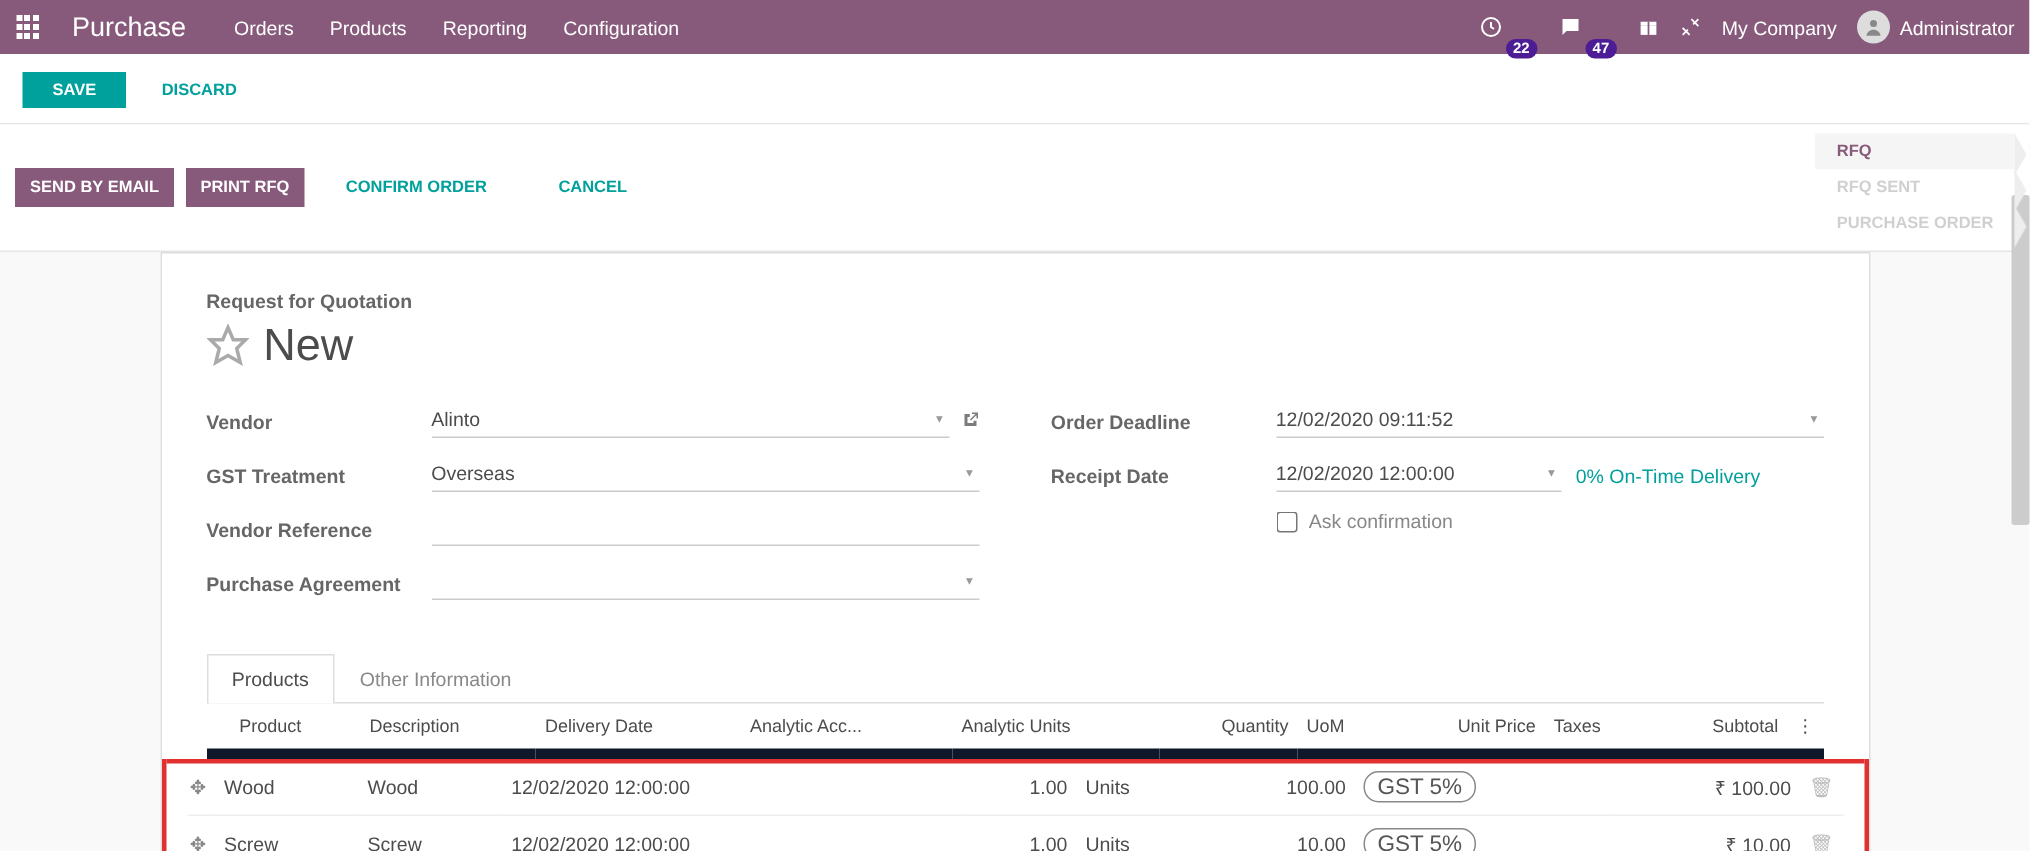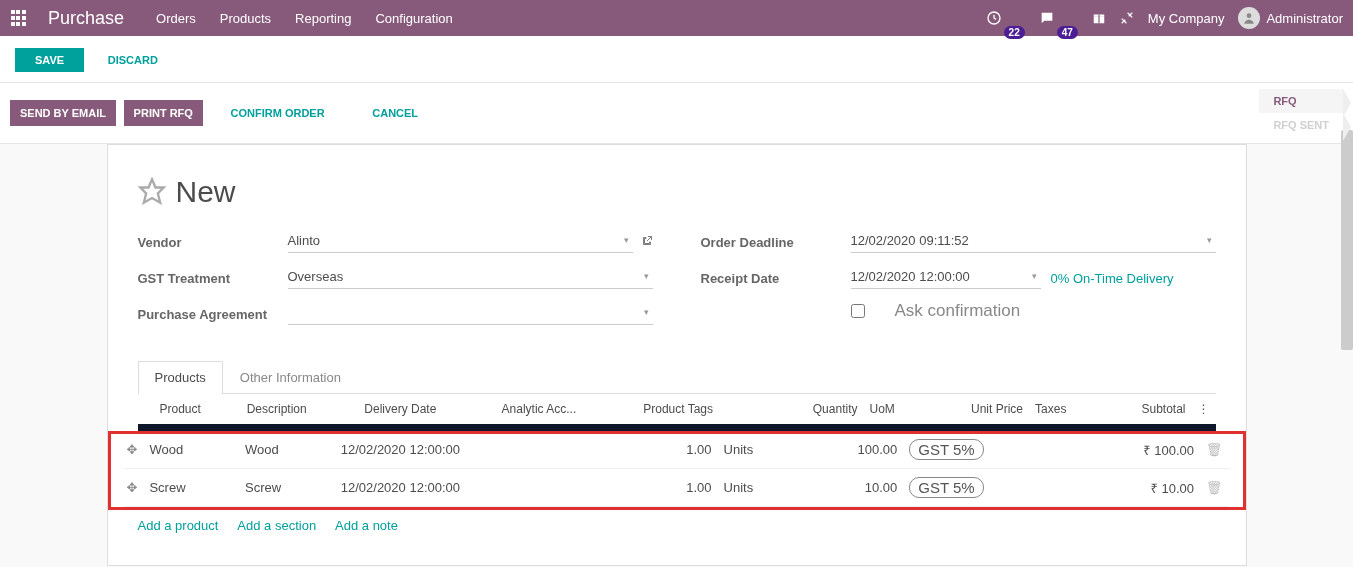--- a/index.html
+++ b/index.html
@@ -50,21 +50,21 @@
 .form-grid { display: flex; gap: 48px; }
 .form-col { flex: 1; }
 .form-row { display: flex; align-items: center; margin-bottom: 10px; min-height: 26px; }
 .form-row .lbl { width: 150px; font-weight: bold; color: #666; font-size: 13px; }
 .form-row .fld { flex: 1; border-bottom: 1px solid #ccc; padding: 2px 0; position: relative; font-size: 13px; min-height: 22px; }
 .form-row .fld .caret { position: absolute; right: 4px; top: 4px; color: #999; font-size: 9px; }
 .form-row .ext-link { margin-left: 8px; color: #7c7c7c; cursor: pointer; }
 .on-time { color: #00a09d; text-decoration: none; margin-left: 10px; font-size: 13px; }
 .checkbox-row { display: flex; align-items: center; margin-left: 150px; margin-top: 4px; }
 .checkbox-row input { margin-right: 8px; width: 14px; height: 14px; }
-.checkbox-row label { color: #888; font-size: 17px; margin-left: 22px; }
+.checkbox-row label { color: #888; font-size: 13px; }
 
 
 .tabs { display: flex; border-bottom: 1px solid #ddd; margin-top: 24px; }
 .tab { padding: 8px 16px; font-size: 13px; color: #888; cursor: pointer; border: 1px solid transparent; border-bottom: none; }
 .tab.active { color: #4c4c4c; border-color: #ddd; background: #fff; margin-bottom: -1px; }
 
 
 .products-table { width: 100%; border-collapse: collapse; margin-top: 0; }
 .products-table th { text-align: left; padding: 8px 6px; font-size: 12px; font-weight: normal; color: #4c4c4c; border-bottom: 7px solid #0f172a; }
 .products-table th.num { text-align: right; }
@@ -148,25 +148,27 @@
   <div class="sb-buttons">
     <button class="btn btn-secondary">Send by Email</button>
     <button class="btn btn-secondary">Print RFQ</button>
     <button class="btn btn-link">Confirm Order</button>
     <button class="btn btn-link">Cancel</button>
   </div>
   <div class="spacer"></div>
   <div class="statusbar">
     <div class="stage active">RFQ</div>
     <div class="stage">RFQ Sent</div>
+    <div class="stage">Purchase Order</div>
   </div>
 </div>
 
 <div class="sheet-container">
   <div class="sheet">
+    <div class="form-label">Request for Quotation</div>
     <div class="title-row">
       <span class="star">
         <svg viewBox="0 0 24 24">
             <polygon points="12,2 15,9 22,9 17,14 19,22 12,18 5,22 7,14 2,9 9,9"></polygon>
           </svg>
       </span>
       <h1>New</h1>
     </div>
 
     <div class="form-grid">
@@ -176,20 +178,24 @@
           <div class="fld"><span>Alinto</span><span class="caret">▾</span></div>
           <span class="ext-link">
             <svg width="12" height="12" viewBox="0 0 24 24" fill="none" stroke="#7c7c7c" stroke-width="2">
                 <path d="M14 3h7v7M21 3l-9 9M5 5h5v2H7v10h10v-3h2v5H5z"></path>
               </svg>
           </span>
         </div>
         <div class="form-row">
           <div class="lbl">GST Treatment</div>
           <div class="fld"><span>Overseas</span><span class="caret">▾</span></div>
+        </div>
+        <div class="form-row">
+          <div class="lbl">Vendor Reference</div>
+          <div class="fld"><span></span></div>
         </div>
         <div class="form-row">
           <div class="lbl">Purchase Agreement</div>
           <div class="fld"><span></span><span class="caret">▾</span></div>
         </div>
       </div>
       <div class="form-col">
         <div class="form-row">
           <div class="lbl">Order Deadline</div>
           <div class="fld"><span>12/02/2020 09:11:52</span><span class="caret">▾</span></div>
@@ -212,21 +218,21 @@
     </div>
 
     <table class="products-table">
       <thead>
         <tr>
           <th style="width:16px"></th>
           <th>Product</th>
           <th>Description</th>
           <th>Delivery Date</th>
           <th>Analytic Acc...</th>
-          <th>Product Tags</th>
+          <th>Analytic Units</th>
           <th class="num">Quantity</th>
           <th>UoM</th>
           <th class="num">Unit Price</th>
           <th>Taxes</th>
           <th class="num">Subtotal</th>
           <th style="width:18px">⋮</th>
         </tr>
       </thead>
     </table>
 

